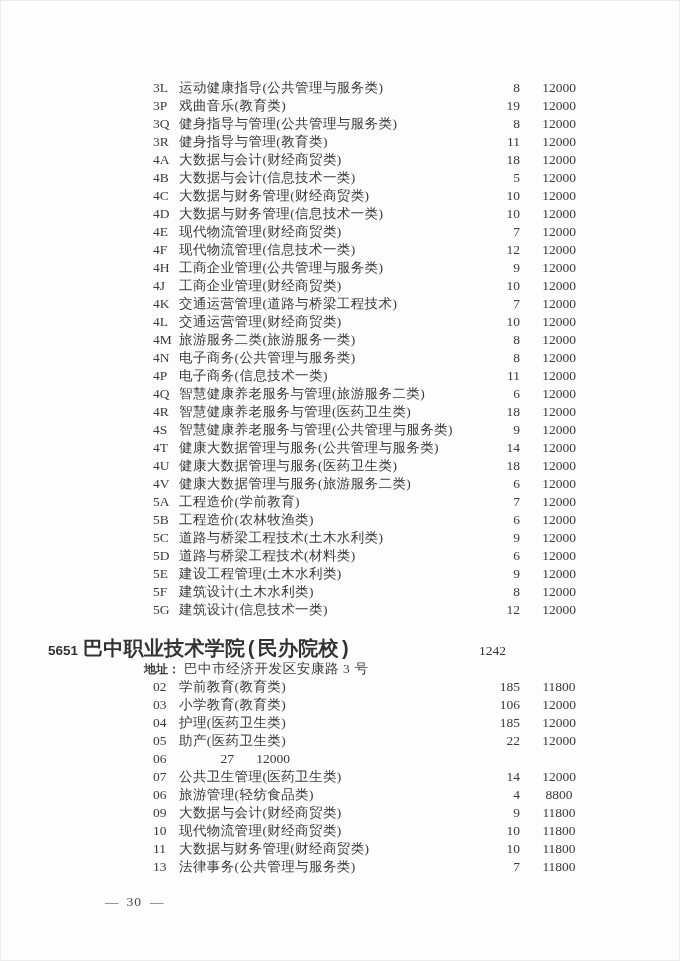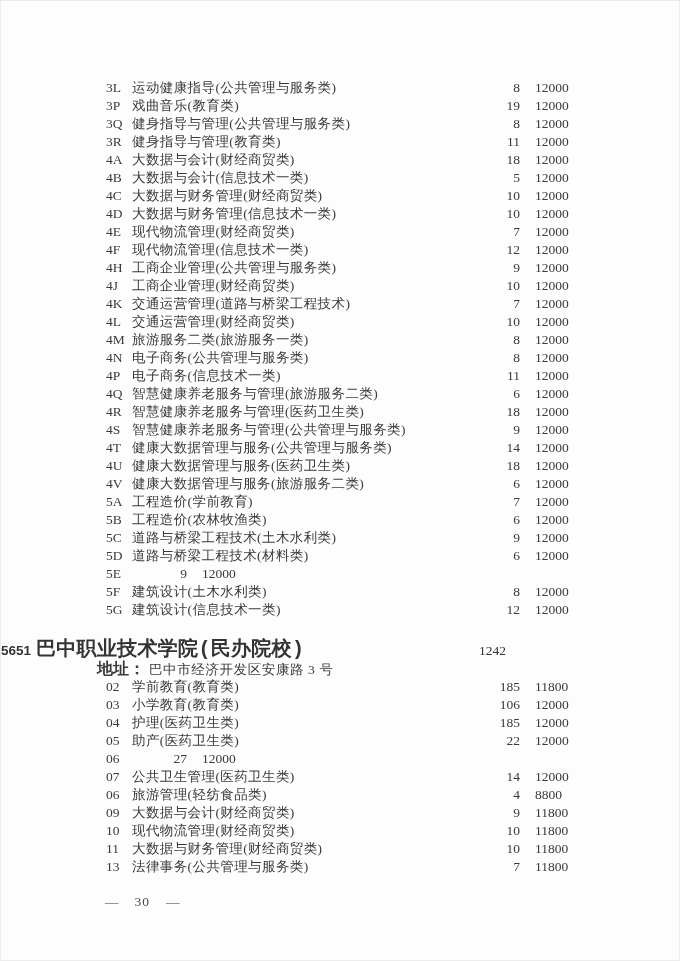--- a/index.html
+++ b/index.html
@@ -13,20 +13,21 @@
     height: 961px;
     box-sizing: border-box;
     background: #fdfdfd;
     border: 1px solid #ececec;
     font-family: "Liberation Serif", "DejaVu Serif", serif;
     color: #3a3a3a;
     overflow: hidden;
   }
   .content {
     padding-top: 78px;
+    margin-left: 47px;
   }
   .row {
     display: flex;
     align-items: baseline;
     height: 18px;
     line-height: 18px;
     font-size: 13.5px;
     padding-left: 105px;
     padding-right: 96px;
     white-space: nowrap;
@@ -42,21 +43,21 @@
   }
   .cell-count {
     flex: 0 0 auto;
     width: 55px;
     text-align: right;
   }
   .cell-fee {
     flex: 0 0 auto;
     width: 48px;
     margin-left: 15px;
-    text-align: left;
+    text-align: center;
   }
   .school-header {
     display: flex;
     align-items: baseline;
     margin-top: 21px;
     height: 20px;
     line-height: 20px;
     font-size: 15px;
     padding-right: 96px;
     white-space: nowrap;
@@ -93,41 +94,41 @@
     align-items: baseline;
     height: 18px;
     line-height: 18px;
     font-size: 13.5px;
     padding-left: 96px;
     white-space: nowrap;
   }
   .address-line .addr-label {
     font-weight: 700;
     font-family: "Liberation Sans", "DejaVu Sans", sans-serif;
-    font-size: 16px;
+    font-size: 12px;
     margin-right: 4px;
     color: #3a3a3a;
   }
   .address-line .addr-value {
     letter-spacing: 0.6px;
   }
   .footer {
     position: absolute;
     left: 104px;
     top: 893px;
     display: flex;
     align-items: baseline;
     font-size: 13.5px;
     color: #474747;
   }
   .footer .dash {
     color: #5a5a5a;
   }
   .footer .num {
-    margin: 0 16px;
+    margin: 0 8px;
     letter-spacing: 1px;
   }
 </style>
 </head>
 <body>
 
 <div class="page">
   <div class="content">
 
     <div class="rows-block" id="rows-continuation">
@@ -288,20 +289,21 @@
           <span class="cell cell-fee">12000</span>
         </div>
         <div class="row">
           <span class="cell cell-code">5D</span>
           <span class="cell cell-name">道路与桥梁工程技术(材料类)</span>
           <span class="cell cell-count">6</span>
           <span class="cell cell-fee">12000</span>
         </div>
         <div class="row">
           <span class="cell cell-code">5E</span>
+          <span class="cell cell-name">建设工程管理(土木水利类)</span>
           <span class="cell cell-count">9</span>
           <span class="cell cell-fee">12000</span>
         </div>
         <div class="row">
           <span class="cell cell-code">5F</span>
           <span class="cell cell-name">建筑设计(土木水利类)</span>
           <span class="cell cell-count">8</span>
           <span class="cell cell-fee">12000</span>
         </div>
         <div class="row">

